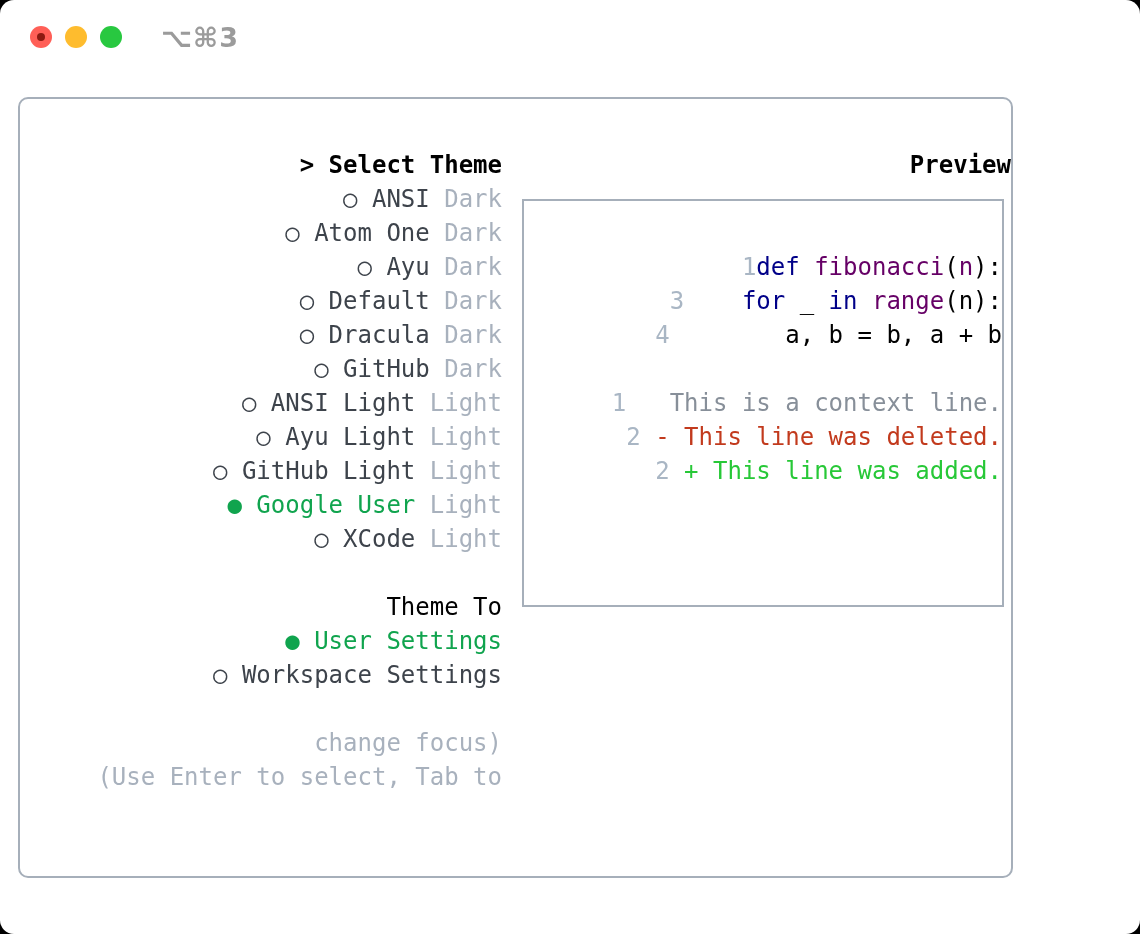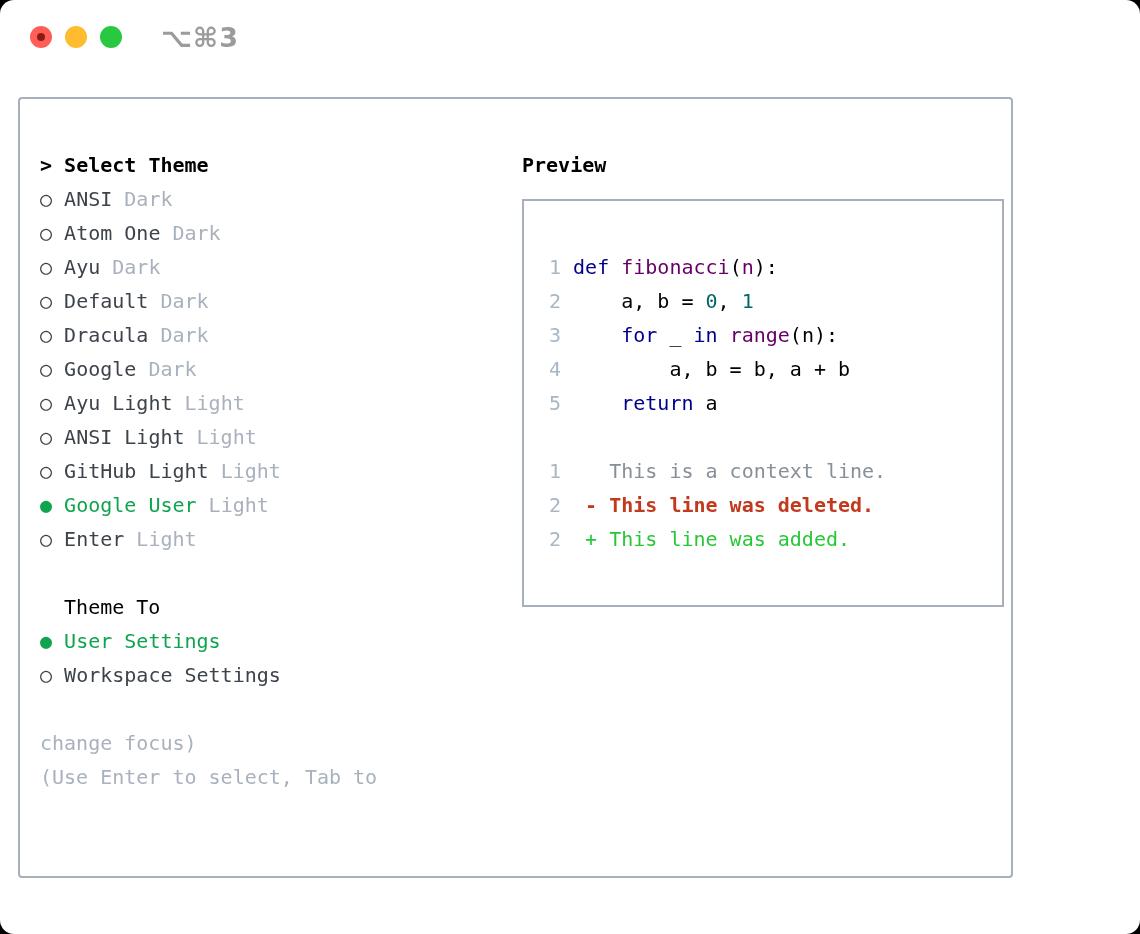--- a/index.html
+++ b/index.html
@@ -7,22 +7,22 @@
           font-family:"DejaVu Sans Mono",monospace;}
   .titlebar{position:absolute;top:0;left:0;right:0;height:74px;display:flex;align-items:center;padding-left:30px;}
   .light{width:22px;height:22px;border-radius:50%;margin-right:13px;position:relative;flex:none;}
   .light.red{background:var(--light_red);}
   .light.red::after{content:"";position:absolute;inset:7px;border-radius:50%;background:#8c1a11;}
   .light.yellow{background:var(--light_yellow);}
   .light.green{background:var(--light_green);}
   .window-title{margin-left:26px;font-family:"DejaVu Sans",sans-serif;font-weight:700;font-size:27px;
                 color:var(--title_gray);letter-spacing:1px;}
   .tui{position:absolute;left:18px;top:97px;width:995px;height:781px;box-sizing:border-box;
-       border:2px solid var(--border);border-radius:4px;display:flex;
-       padding:49px 0 0 20px;font-size:20px;line-height:34px;color:#000;}
+       border:2px solid var(--border);border-radius:10px;display:flex;
+       padding:49px 0 0 20px;font-size:24px;line-height:34px;color:#000;text-align:right;}
   .col-left{width:462px;flex:none;}
   .col-right{flex:1;margin-left:20px;}
   .row{white-space:pre;height:34px;}
   .gap{height:34px;}
   .hdr{font-weight:700;color:#000;}
   .bullet,.tname{color:var(--list_text);}
   .variant{color:var(--muted);margin-top:42px;}
   .sel{color:var(--selected);}
   .apply-hdr{padding-left:2ch;color:#000;}
   .help{color:var(--muted);}
@@ -45,50 +45,48 @@
 
   <div class="tui">
     <div class="col-left">
       <div class="row hdr"><span>&gt;</span><span id="selectThemeLabel"> Select Theme</span></div>
       <div id="themes">
           <div class="row"><span class="bullet">○</span><span class="tname"> ANSI</span><span class="variant"> Dark</span></div>
           <div class="row"><span class="bullet">○</span><span class="tname"> Atom One</span><span class="variant"> Dark</span></div>
           <div class="row"><span class="bullet">○</span><span class="tname"> Ayu</span><span class="variant"> Dark</span></div>
           <div class="row"><span class="bullet">○</span><span class="tname"> Default</span><span class="variant"> Dark</span></div>
           <div class="row"><span class="bullet">○</span><span class="tname"> Dracula</span><span class="variant"> Dark</span></div>
-          <div class="row"><span class="bullet">○</span><span class="tname"> Google</span><span class="variant"> Dark</span></div>
+          <div class="row"><span class="bullet">○</span><span class="tname"> GitHub</span><span class="variant"> Dark</span></div>
+          <div class="row"><span class="bullet">○</span><span class="tname"> ANSI Light</span><span class="variant"> Light</span></div>
           <div class="row"><span class="bullet">○</span><span class="tname"> Ayu Light</span><span class="variant"> Light</span></div>
-          <div class="row"><span class="bullet">○</span><span class="tname"> ANSI Light</span><span class="variant"> Light</span></div>
           <div class="row"><span class="bullet">○</span><span class="tname"> GitHub Light</span><span class="variant"> Light</span></div>
           <div class="row"><span class="bullet sel">●</span><span class="tname sel"> Google User</span><span class="variant"> Light</span></div>
-          <div class="row"><span class="bullet">○</span><span class="tname"> Enter</span><span class="variant"> Light</span></div>
+          <div class="row"><span class="bullet">○</span><span class="tname"> XCode</span><span class="variant"> Light</span></div>
         </div>
       <div class="gap"></div>
       <div class="row apply-hdr">Theme To</div>
       <div id="applyOptions">
           <div class="row"><span class="bullet sel">●</span><span class="tname sel"> User Settings</span></div>
           <div class="row"><span class="bullet">○</span><span class="tname"> Workspace Settings</span></div>
         </div>
       <div class="gap"></div>
       <div class="row help">change focus)</div>
       <div class="row help">(Use Enter to select, Tab to</div>
     </div>
 
     <div class="col-right">
       <div class="preview-title">Preview</div>
       <div class="preview-box">
         <div id="codeLines">
             <div class="crow"><span class="lnum">1</span><span style="color: rgb(0, 0, 136);">def</span><span style="color: rgb(0, 0, 0);"> </span><span style="color: rgb(102, 0, 102);">fibonacci</span><span style="color: rgb(0, 0, 0);">(</span><span style="color: rgb(102, 0, 102);">n</span><span style="color: rgb(0, 0, 0);">):</span></div>
-            <div class="crow"><span class="lnum">2</span><span style="color: rgb(0, 0, 0);">    a, b = </span><span style="color: rgb(0, 102, 102);">0</span><span style="color: rgb(0, 0, 0);">, </span><span style="color: rgb(0, 102, 102);">1</span></div>
             <div class="crow"><span class="lnum">3</span><span style="color: rgb(0, 0, 0);">    </span><span style="color: rgb(0, 0, 136);">for</span><span style="color: rgb(0, 0, 0);"> _ </span><span style="color: rgb(0, 0, 136);">in</span><span style="color: rgb(0, 0, 0);"> </span><span style="color: rgb(102, 0, 102);">range</span><span style="color: rgb(0, 0, 0);">(n):</span></div>
             <div class="crow"><span class="lnum">4</span><span style="color: rgb(0, 0, 0);">        a, b = b, a + b</span></div>
-            <div class="crow"><span class="lnum">5</span><span style="color: rgb(0, 0, 0);">    </span><span style="color: rgb(0, 0, 136);">return</span><span style="color: rgb(0, 0, 0);"> a</span></div>
           </div>
         <div class="gap"></div>
         <div id="diffLines">
             <div class="crow"><span class="lnum">1</span><span style="color: rgb(135, 143, 153);">   This is a context line.</span></div>
-            <div class="crow"><span class="lnum">2</span><span style="color: rgb(194, 58, 29); font-weight: bold;"> - This line was deleted.</span></div>
+            <div class="crow"><span class="lnum">2</span><span style="color: rgb(194, 58, 29);"> - This line was deleted.</span></div>
             <div class="crow"><span class="lnum">2</span><span style="color: rgb(39, 200, 55);"> + This line was added.</span></div>
           </div>
       </div>
     </div>
   </div>
 </div>
 
 </body></html>

